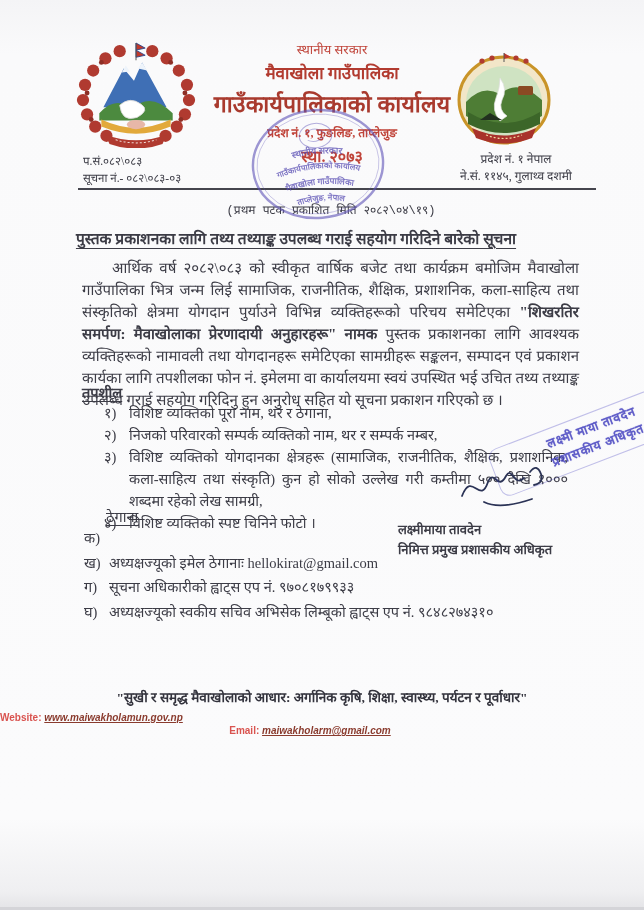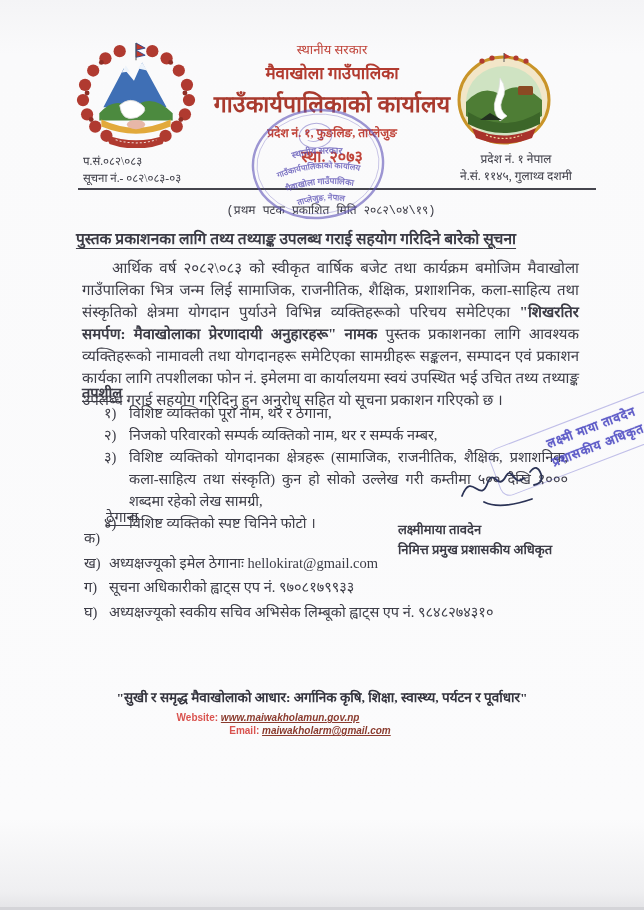--- a/index.html
+++ b/index.html
@@ -47,21 +47,21 @@
   .sig-block{position:absolute;left:398px;top:520px;width:216px;text-align:left;font-size:13px;font-weight:bold;line-height:20px;z-index:2;}
   .sig-stamp{
     position:absolute;left:486px;top:452px;width:196px;z-index:4;
     transform:rotate(-21deg);transform-origin:left top;opacity:.85;
     color:#4643c0;font-weight:bold;font-size:12.5px;line-height:19px;text-align:center;
     letter-spacing:1px;text-shadow:0 0 1px rgba(70,67,192,.55);
     border:1.5px solid rgba(70,67,192,.38);border-radius:10px;padding:5px 8px;
   }
   
   .footer-tagline{position:absolute;top:688px;left:0;width:644px;text-align:center;font-size:13.5px;font-weight:bold;color:#33333d;}
-  .footer-web{position:absolute;top:712px;left:0;width:536px;text-align:center;font-size:10px;font-family:"Liberation Sans","DejaVu Sans",sans-serif;}
+  .footer-web{position:absolute;top:712px;left:0;width:536px;font-size:10px;font-family:"Liberation Sans","DejaVu Sans",sans-serif;}
   .footer-mail{position:absolute;top:725px;left:0;width:620px;text-align:center;font-size:10px;font-family:"Liberation Sans","DejaVu Sans",sans-serif;}
   .red-label{color:#d9534f;font-weight:bold;}
   a.maroon-link{color:#8a3b2e;font-weight:bold;font-style:italic;text-decoration:underline;}
   .scan-edge{position:absolute;left:0;bottom:0;width:644px;height:3px;background:#d4d4d8;}
 </style>
 </head>
 <body>
 
 <div class="paper">
 

